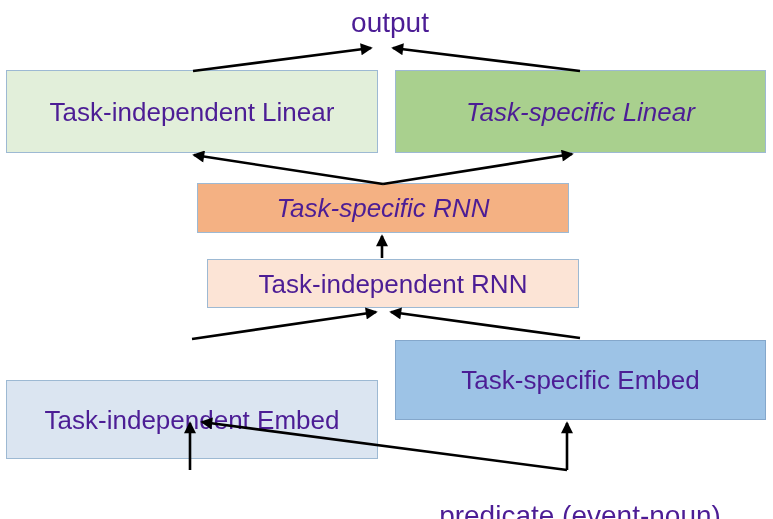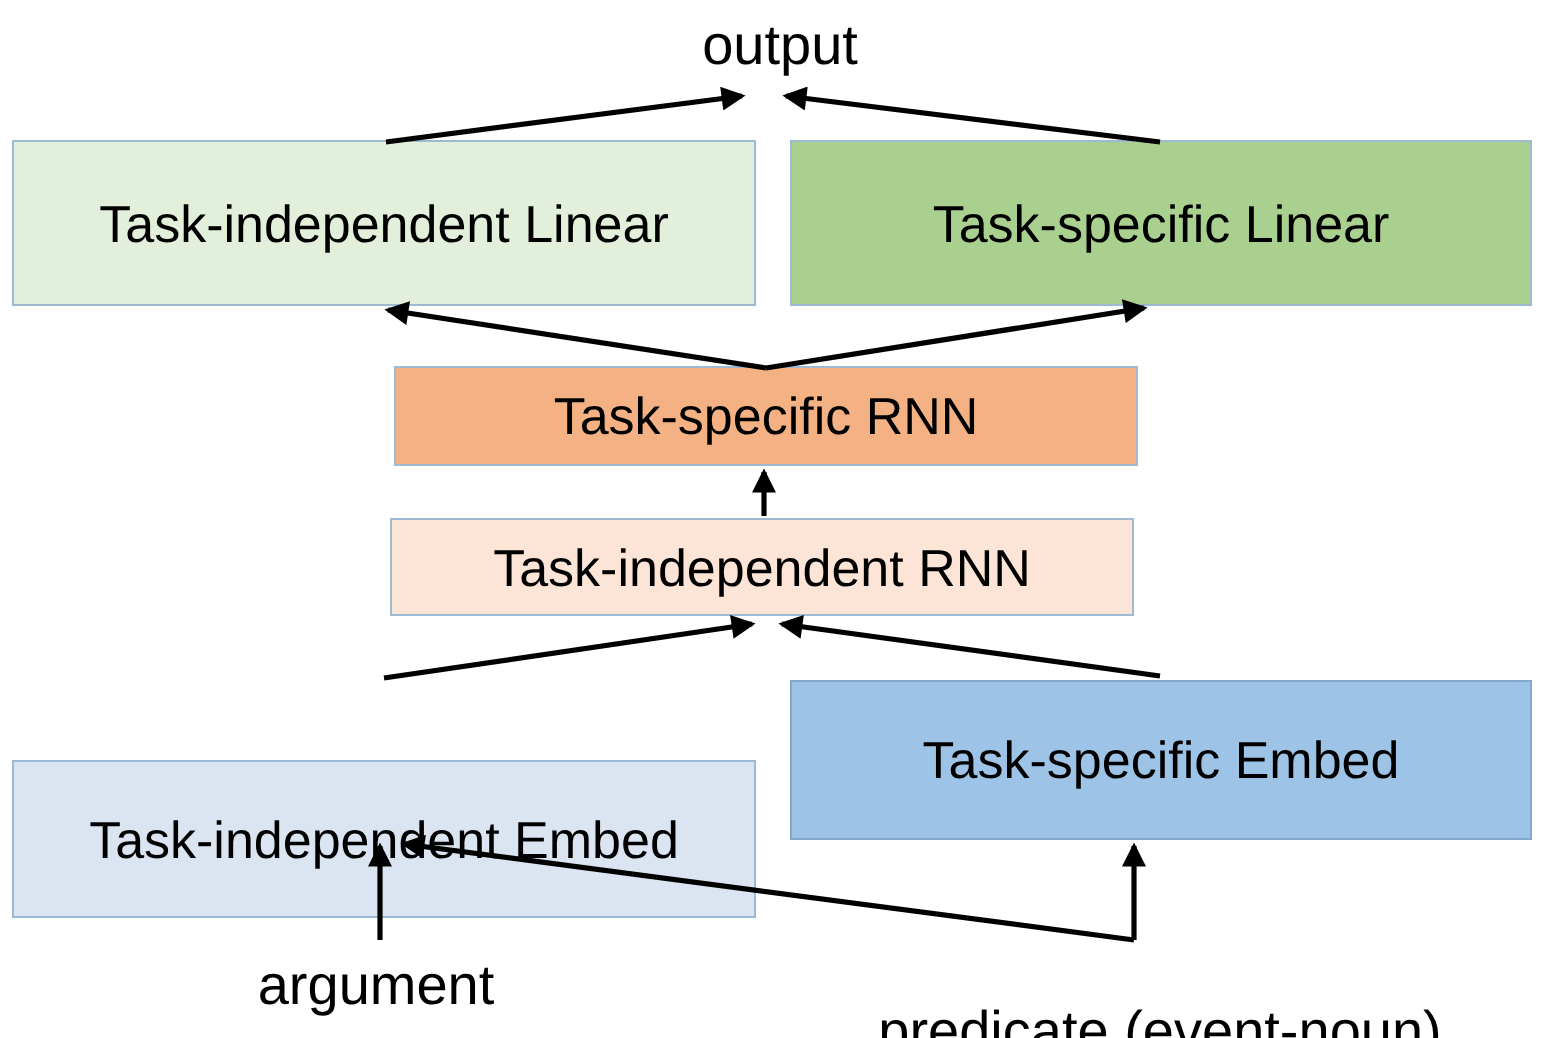--- a/index.html
+++ b/index.html
@@ -6,21 +6,21 @@
     margin: 0;
     padding: 0;
     background: #ffffff;
   }
   #canvas {
     position: relative;
     width: 773px;
     height: 519px;
     background: #ffffff;
     font-family: "Liberation Sans", "DejaVu Sans", sans-serif;
-    color: #000000;
+    color: #4c1d95;
     overflow: hidden;
   }
   .box {
     position: absolute;
     box-sizing: border-box;
     border: 1.5px solid #9db9d3;
     display: flex;
     align-items: center;
     justify-content: center;
     font-size: 26px;
@@ -43,23 +43,23 @@
     z-index: 2;
     pointer-events: none;
   }
   #arrow-layer line, #arrow-layer polyline {
     stroke: #000000;
     stroke-width: 2.6;
     fill: none;
   }
   
   #box-ti-linear { left: 6px;   top: 70px;  width: 372px; height: 83px; }
-  #box-ts-linear { left: 395px; top: 70px;  width: 371px; height: 83px; }
-  #box-ts-rnn    { left: 197px; top: 183px; width: 372px; height: 50px; }
-  #box-ti-rnn    { left: 195px; top: 259px; width: 372px; height: 49px; }
+  #box-ts-linear { left: 395px; top: 70px;  width: 371px; height: 83px; font-style: italic; }
+  #box-ts-rnn    { left: 197px; top: 183px; width: 372px; height: 50px; font-style: italic; }
+  #box-ti-rnn    { left: 207px; top: 259px; width: 372px; height: 49px; }
   #box-ti-embed  { left: 6px;   top: 340px; width: 372px; height: 79px; margin-top: 40px; }
   #box-ts-embed  { left: 395px; top: 340px; width: 371px; height: 80px; text-align: right; }
   #label-output    { left: 390px; top: 7px;   }
   #label-argument  { left: 188px; top: 477px; }
   #label-predicate { left: 580px; top: 477px; margin-top: 23px; }
 </style>
 </head>
 <body>
 
 <div id="canvas">
@@ -101,17 +101,16 @@
   </div>
 
   <div class="box" id="box-ti-embed" style="background-color: rgb(219, 229, 241); border-color: rgb(157, 185, 211);">
     <span>Task-independent Embed</span>
   </div>
 
   <div class="box" id="box-ts-embed" style="background-color: rgb(157, 195, 230); border-color: rgb(132, 167, 203);">
     <span>Task-specific Embed</span>
   </div>
 
-  <div class="freelabel" id="label-argument">argument</div>
 
   <div class="freelabel" id="label-predicate">predicate (event-noun)</div>
 
 </div>
 
 </body></html>

